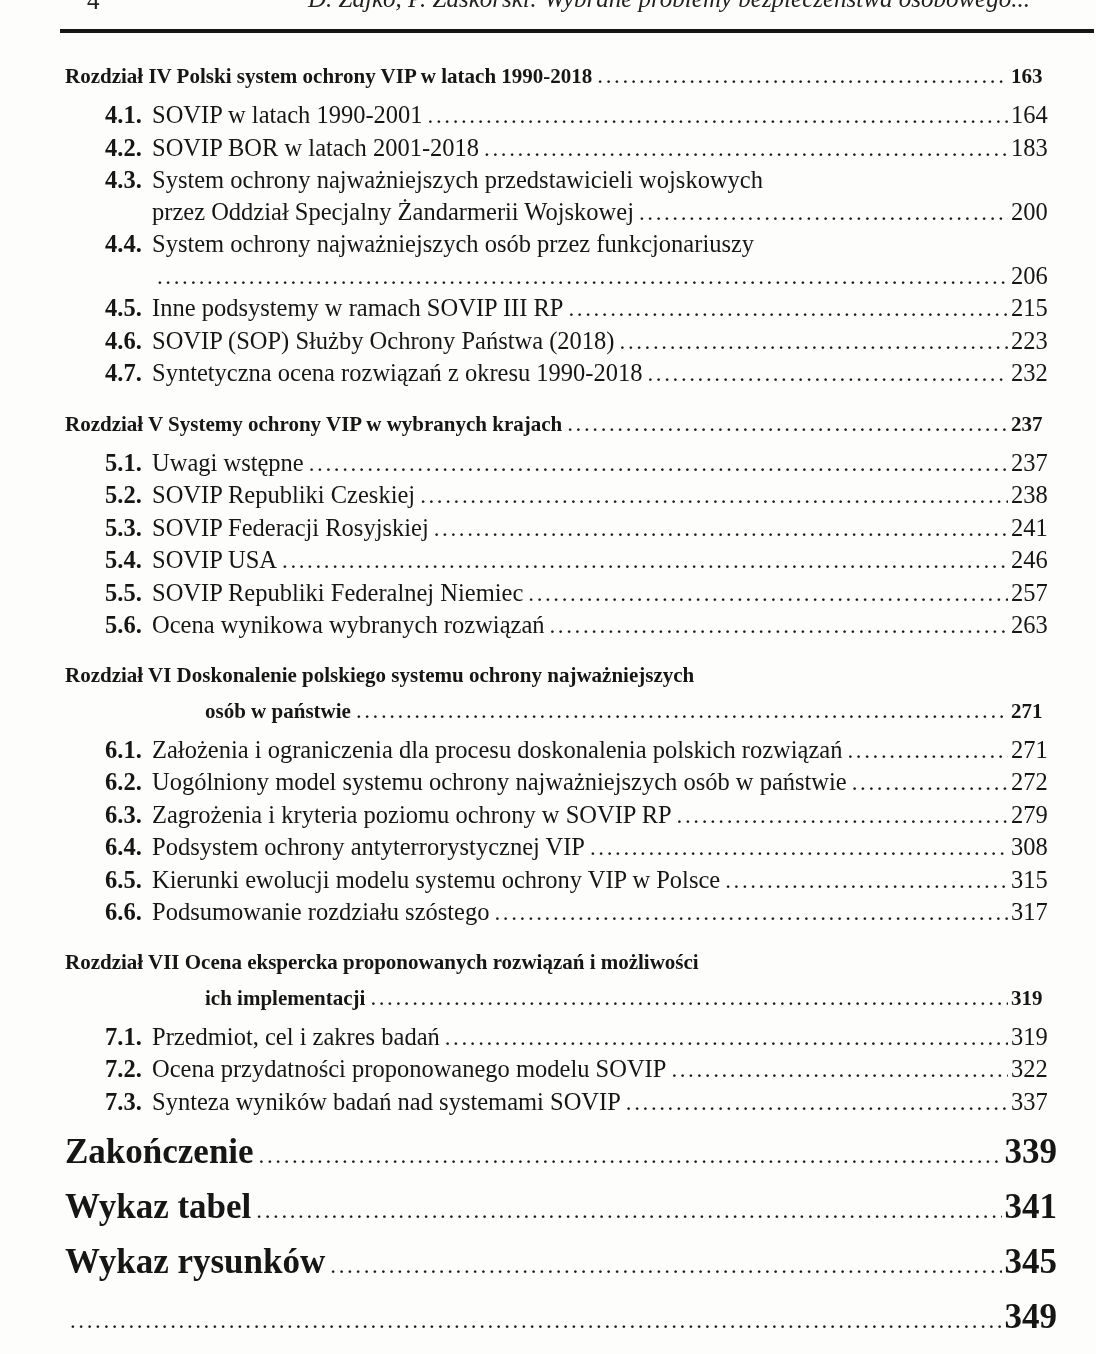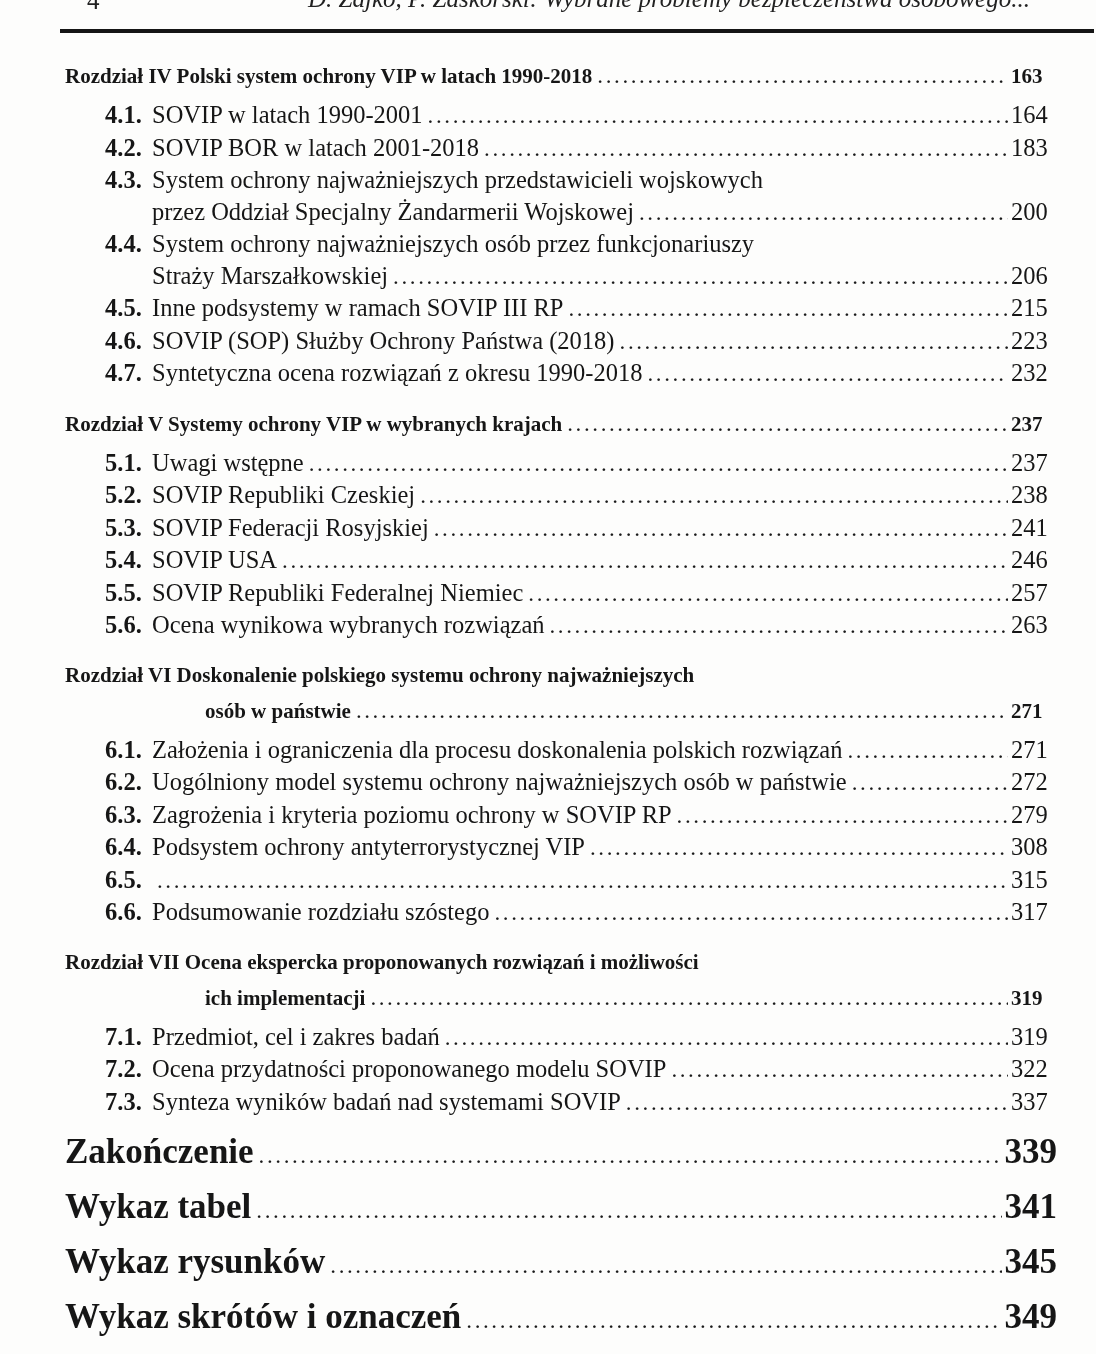--- a/index.html
+++ b/index.html
@@ -157,21 +157,20 @@
           <span class="leader"></span>
           <span class="pg">200</span>
         </div>
       </div>
       <div class="entry sub">
         <div class="row">
           <span class="num">4.4.</span>
           <span class="label">System ochrony najważniejszych osób przez funkcjonariuszy</span>
         </div>
         <div class="row cont">
-          <span class="label">Straży Marszałkowskiej</span>
           <span class="leader"></span>
           <span class="pg">206</span>
         </div>
       </div>
       <div class="entry sub">
         <div class="row">
           <span class="num">4.5.</span>
           <span class="label">Inne podsystemy w ramach SOVIP III RP</span>
           <span class="leader"></span>
           <span class="pg">215</span>
@@ -286,20 +285,21 @@
         <div class="row">
           <span class="num">6.4.</span>
           <span class="label">Podsystem ochrony antyterrorystycznej VIP</span>
           <span class="leader"></span>
           <span class="pg">308</span>
         </div>
       </div>
       <div class="entry sub">
         <div class="row">
           <span class="num">6.5.</span>
+          <span class="label">Kierunki ewolucji modelu systemu ochrony VIP w Polsce</span>
           <span class="leader"></span>
           <span class="pg">315</span>
         </div>
       </div>
       <div class="entry sub">
         <div class="row">
           <span class="num">6.6.</span>
           <span class="label">Podsumowanie rozdziału szóstego</span>
           <span class="leader"></span>
           <span class="pg">317</span>
@@ -355,21 +355,20 @@
       </div>
       <div class="entry back">
         <div class="row">
           <span class="label">Wykaz rysunków</span>
           <span class="leader"></span>
           <span class="pg">345</span>
         </div>
       </div>
       <div class="entry back">
         <div class="row">
-          <span class="label">Wykaz skrótów i oznaczeń</span>
           <span class="leader"></span>
           <span class="pg">349</span>
         </div>
       </div>
       <div class="entry back">
         <div class="row">
           <span class="label">Bibliografia</span>
           <span class="leader"></span>
           <span class="pg">357</span>
         </div>

